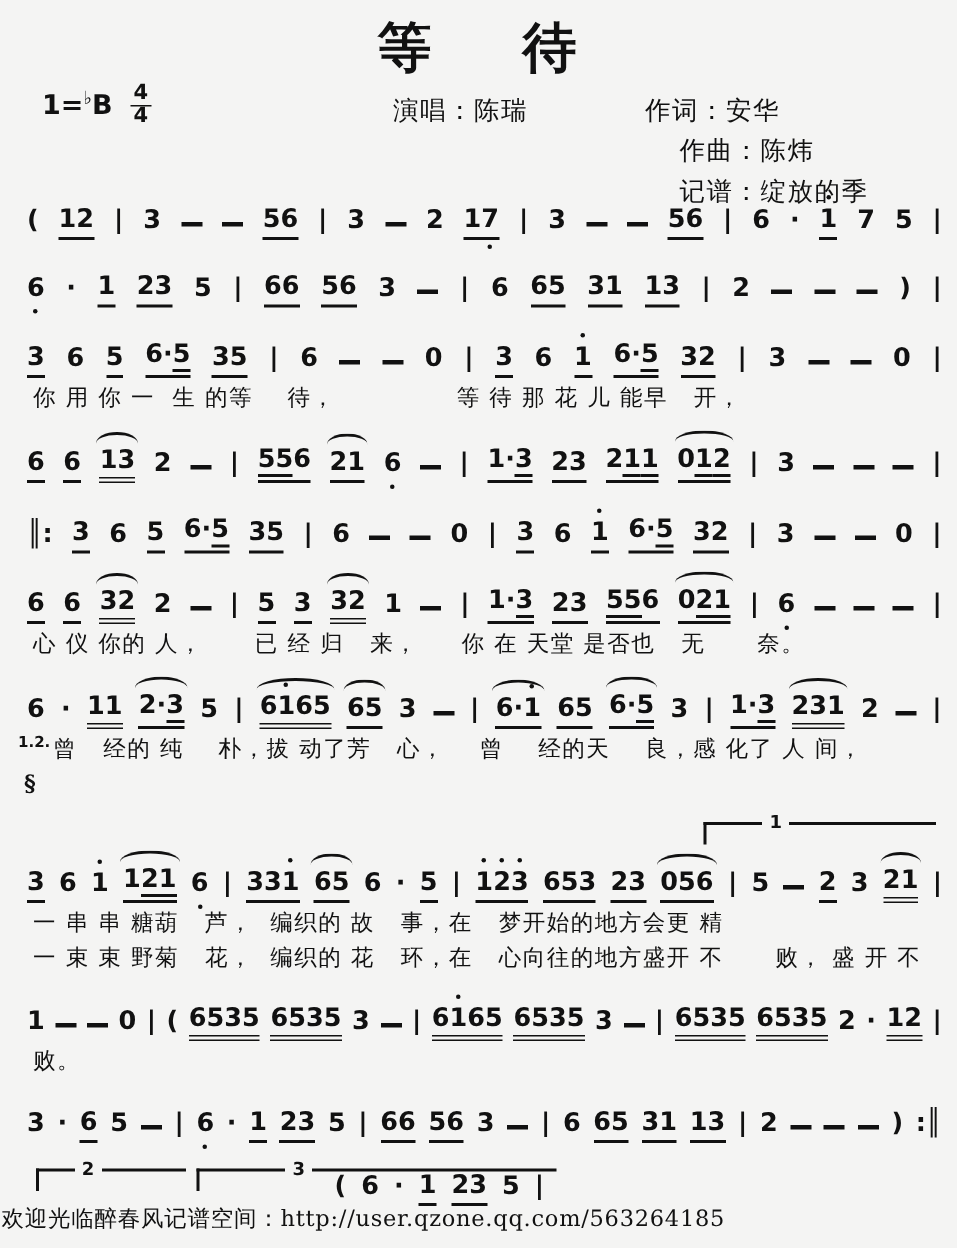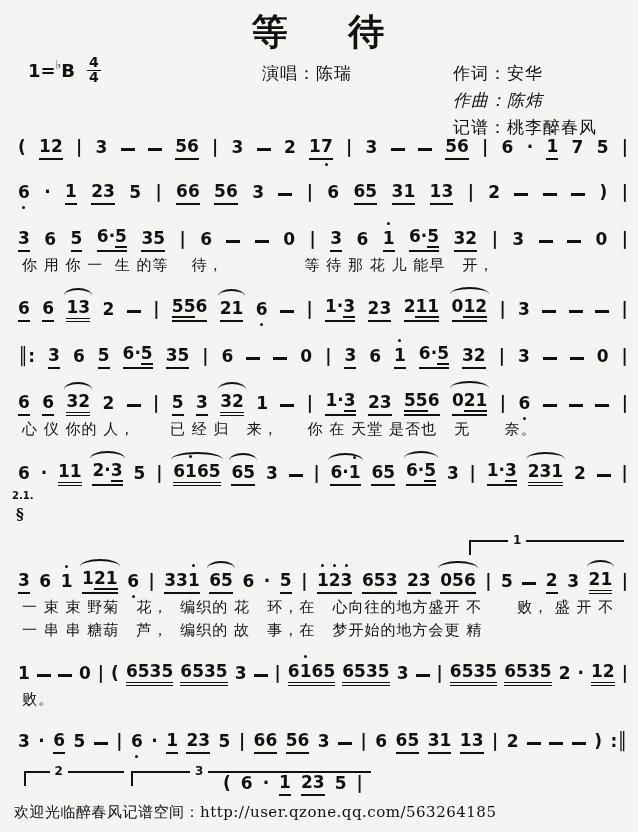--- a/index.html
+++ b/index.html
@@ -3,22 +3,22 @@
 <meta charset="utf-8">
 <style>
   html,body{margin:0;padding:0;background:#e9e9e9;}
   .sheet{position:relative;width:638px;height:832px;background:#f4f4f3;color:#111;
          font-family:"DejaVu Sans","Liberation Sans",sans-serif;overflow:hidden;}
   
   .title{position:absolute;top:8px;left:0;width:100%;text-align:center;margin:0;
          font:bold 36px "DejaVu Serif","Liberation Serif",serif;word-spacing:44px;letter-spacing:2px;}
   .credit{position:absolute;font:17px "DejaVu Serif","Liberation Serif",serif;letter-spacing:1px;}
   .c-singer{left:262px;top:62px;font-family:Liberation Serif, serif;}
-  .c-lyr{left:453px;top:62px;}
-  .c-comp{left:453px;top:89px;font-style:italic;}
+  .c-lyr{left:430px;top:62px;}
+  .c-comp{left:453px;top:89px;}
   .c-trans{left:453px;top:116px;}
   .keysig{position:absolute;left:28px;top:56px;font:bold 18px "DejaVu Sans",sans-serif;display:flex;align-items:center;}
   .keysig .flat{font-size:12px;vertical-align:super;position:relative;top:-5px;}
   .frac{display:inline-flex;flex-direction:column;align-items:center;margin-left:12px;
         font:bold 14px "DejaVu Sans",sans-serif;line-height:13px;}
   .frac i{font-style:normal;}
   .frac i:first-child{border-bottom:1.5px solid #111;padding:0 2px 1px;}
   
   #systems{position:absolute;top:126px;left:18px;right:10px;}
   .system{position:relative;margin-bottom:11px;}
@@ -48,21 +48,21 @@
   .vlabel.segno{font:bold 15px "DejaVu Serif",serif;margin-left:-6px;}
   
   .ending{position:absolute;top:6px;height:13px;border-top:2px solid #111;border-left:2px solid #111;}
   .ending .lb{position:absolute;top:-9px;left:24%;background:#f4f4f3;padding:0 5px;
               font:bold 12px "DejaVu Sans",sans-serif;}
   .e1{left:74%;width:25%;}
   .e2{left:1%;width:16%;}
   .e3{left:18.5%;width:39%;}
   .overlay{position:absolute;top:7px;left:205px;display:flex;gap:10px;align-items:flex-end;}
   
-  .footer{position:absolute;left:14px;bottom:10px;
+  .footer{position:absolute;left:1px;bottom:10px;
           font:15px "DejaVu Serif","Liberation Serif",serif;letter-spacing:.5px;}
 </style>
 </head>
 <body>
 
 <div class="sheet">
   <h1 class="title">等 待</h1>
 
   <div class="keysig">
     <span>1=</span>
@@ -70,21 +70,21 @@
       <span>B</span>
     <span class="frac">
         <i>4</i>
         <i>4</i>
       </span>
   </div>
 
   <div class="credit c-singer">演唱：陈瑞</div>
   <div class="credit c-lyr">作词：安华</div>
   <div class="credit c-comp">作曲：陈炜</div>
-  <div class="credit c-trans">记谱：桃李醉春风</div>
+  <div class="credit c-trans">记谱：绽放的季</div>
 
   <div id="systems">
       <div class="system">
         <div class="notes">
           <span class="nt"><span class="ch">(</span></span>
           <span class="nt u1"><span class="ch">1</span><span class="ch">2</span></span>
           <span class="nt"><span class="ch">|</span></span>
           <span class="nt"><span class="ch">3</span></span>
           <span class="dash"></span>
           <span class="dash"></span>
@@ -257,21 +257,21 @@
           <span class="nt u1"><span class="ch">6</span><span class="ch">5</span></span>
           <span class="nt u1"><span class="ch">6</span><span class="ch">·</span><span class="ch xu">5</span><span class="arc"></span></span>
           <span class="nt"><span class="ch">3</span></span>
           <span class="nt"><span class="ch">|</span></span>
           <span class="nt u1"><span class="ch">1</span><span class="ch">·</span><span class="ch xu">3</span></span>
           <span class="nt u2"><span class="ch">2</span><span class="ch">3</span><span class="ch">1</span><span class="arc"></span></span>
           <span class="nt"><span class="ch">2</span></span>
           <span class="dash"></span>
           <span class="nt"><span class="ch">|</span></span>
         </div>
-        <div class="lyric"><span class="vlabel">2.1.</span></div>
+        <div class="lyric"><span class="vlabel">1.2.</span><span>曾   经的 纯    朴，拔 动了芳   心，    曾    经的天    良，感 化了 人 间，</span></div>
         <div class="lyric"><span class="vlabel segno">§</span></div>
       </div>
       <div class="system has-top">
         <div class="ending e1">
           <span class="lb">1</span>
         </div>
         <div class="notes">
           <span class="nt u1"><span class="ch">3</span></span>
           <span class="nt"><span class="ch">6</span></span>
           <span class="nt"><span class="ch">1<span class="odot up"></span></span></span>
@@ -289,22 +289,22 @@
           <span class="nt u1"><span class="ch">2</span><span class="ch">3</span></span>
           <span class="nt u1"><span class="ch">0</span><span class="ch">5</span><span class="ch">6</span><span class="arc"></span></span>
           <span class="nt"><span class="ch">|</span></span>
           <span class="nt"><span class="ch">5</span></span>
           <span class="dash"></span>
           <span class="nt u1"><span class="ch">2</span></span>
           <span class="nt"><span class="ch">3</span></span>
           <span class="nt u2"><span class="ch">2</span><span class="ch">1</span><span class="arc"></span></span>
           <span class="nt"><span class="ch">|</span></span>
         </div>
+        <div class="lyric"><span>一 串 串 糖葫   芦，  编织的 故   事，在   梦开始的地方会更 精</span></div>
         <div class="lyric"><span>一 束 束 野菊   花，  编织的 花   环，在   心向往的地方盛开 不      败， 盛 开 不</span></div>
-        <div class="lyric"><span>一 串 串 糖葫   芦，  编织的 故   事，在   梦开始的地方会更 精</span></div>
       </div>
       <div class="system">
         <div class="notes">
           <span class="nt"><span class="ch">1</span></span>
           <span class="dash"></span>
           <span class="dash"></span>
           <span class="nt"><span class="ch">0</span></span>
           <span class="nt"><span class="ch">|</span></span>
           <span class="nt"><span class="ch">(</span></span>
           <span class="nt u2"><span class="ch">6</span><span class="ch">5</span><span class="ch">3</span><span class="ch">5</span></span>

